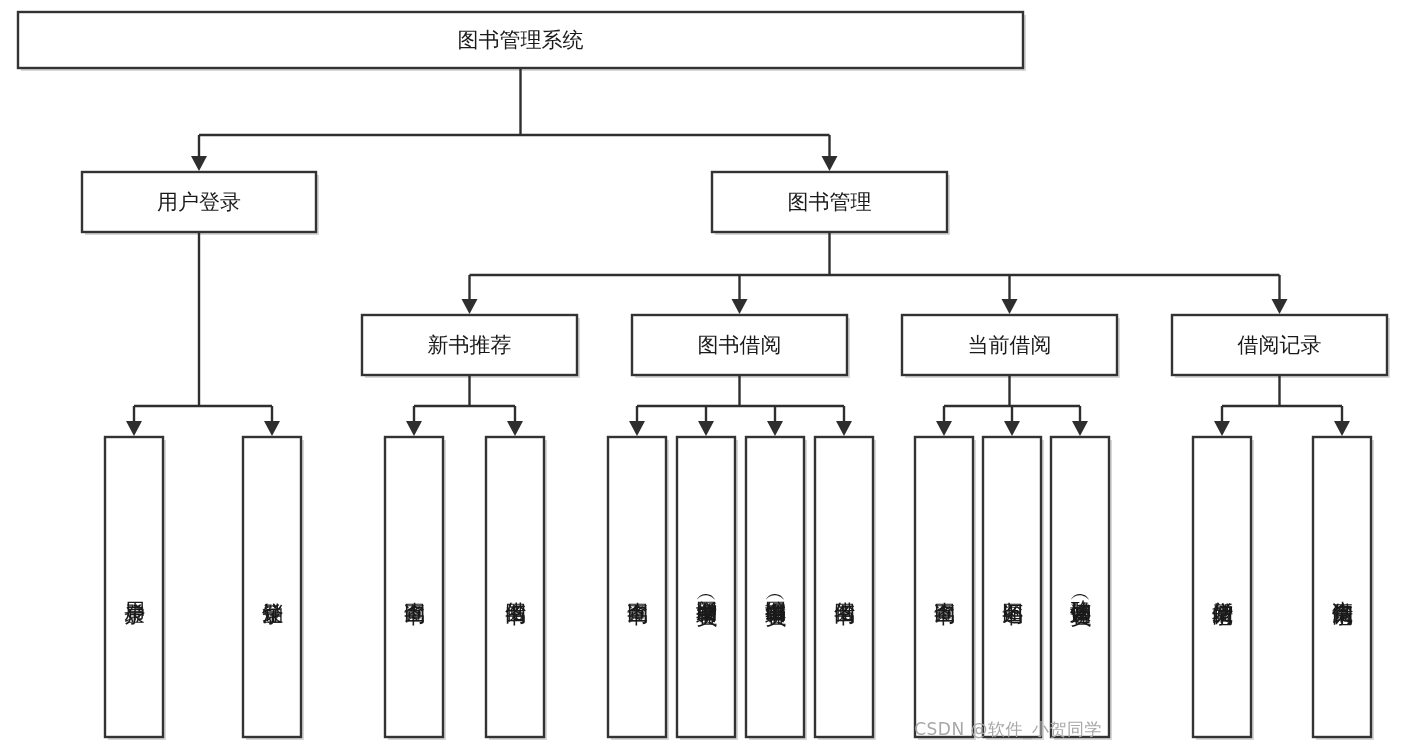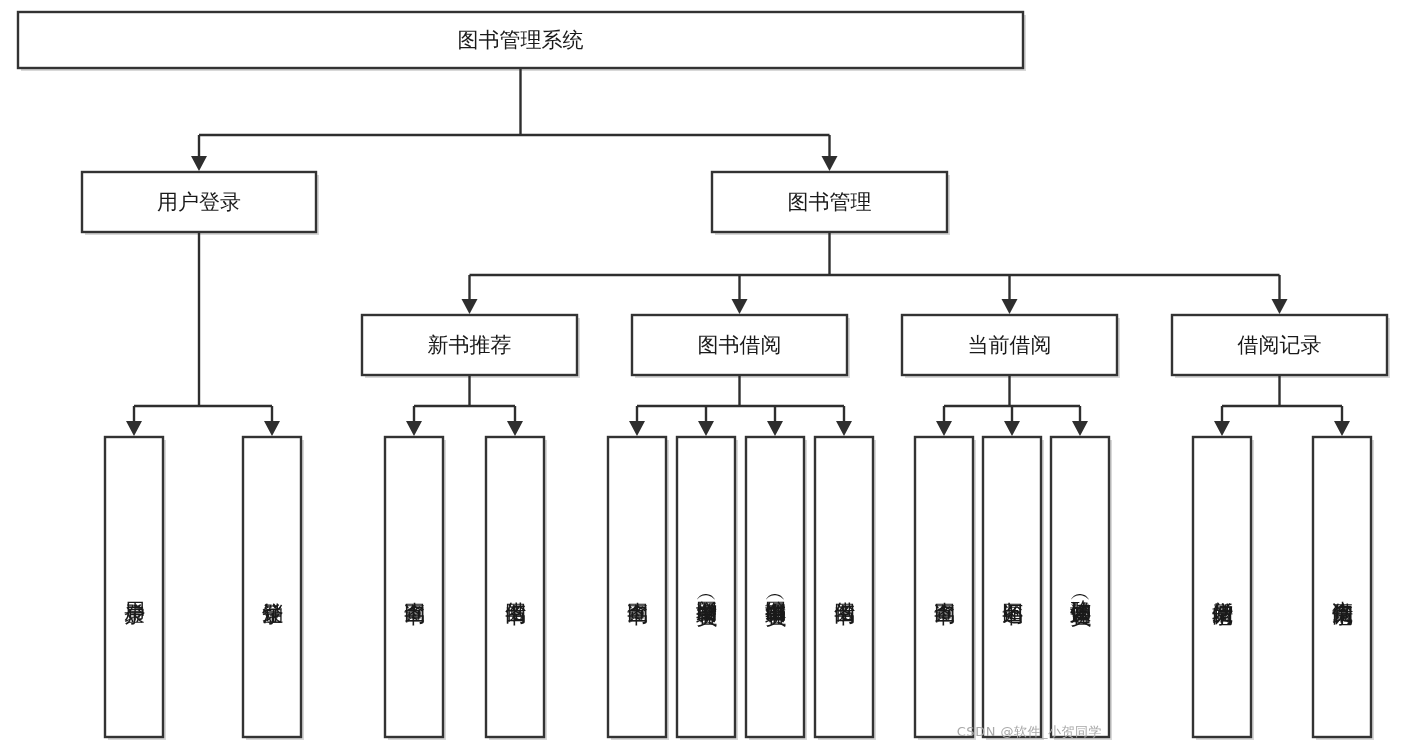--- a/index.html
+++ b/index.html
@@ -67,21 +67,21 @@
     line-height: 1.12;
     color: #1a1a1a;
     letter-spacing: 1px;
     white-space: nowrap;
   }
   .watermark {
     position: absolute;
     right: 16px;
     bottom: 6px;
     font-family: "DejaVu Sans", "Liberation Sans", sans-serif;
-    font-size: 13px;
+    font-size: 17px;
     color: #a8a8a8;
     letter-spacing: 0.5px;
     white-space: nowrap;
   }
 </style>
 </head>
 <body>
 
 <div id="diagram-root">
 

